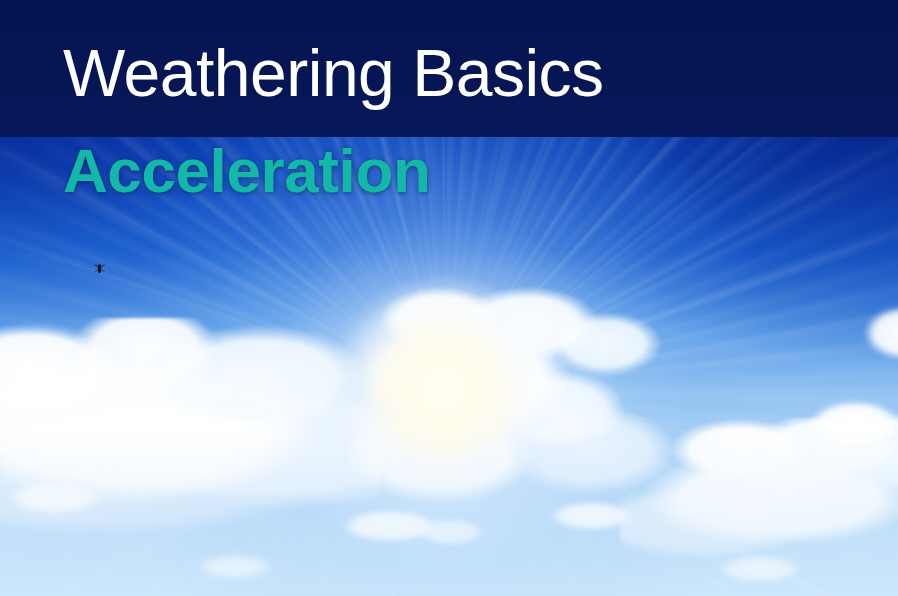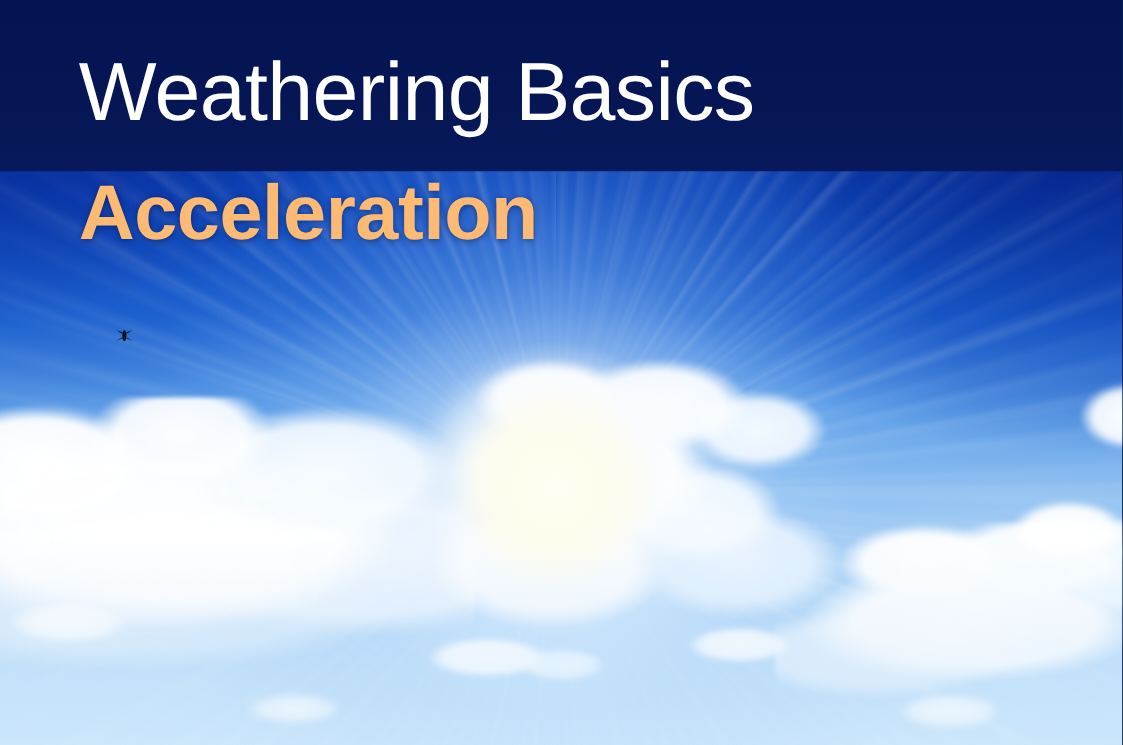--- a/index.html
+++ b/index.html
@@ -236,21 +236,21 @@
     white-space: nowrap;
   }
 
   #title-sub {
     position: absolute;
     left: 63px;
     top: 134px;
     font-size: 62px;
     line-height: 74px;
     font-weight: 700;
-    color: #fdba74;
+    color: #14b8a6;
     letter-spacing: -0.4px;
     white-space: nowrap;
     text-shadow: 0 1px 5px rgba(3,20,70,0.55);
   }
 
   
   #bird {
     position: absolute;
     left: 91px;
     top: 262px;

